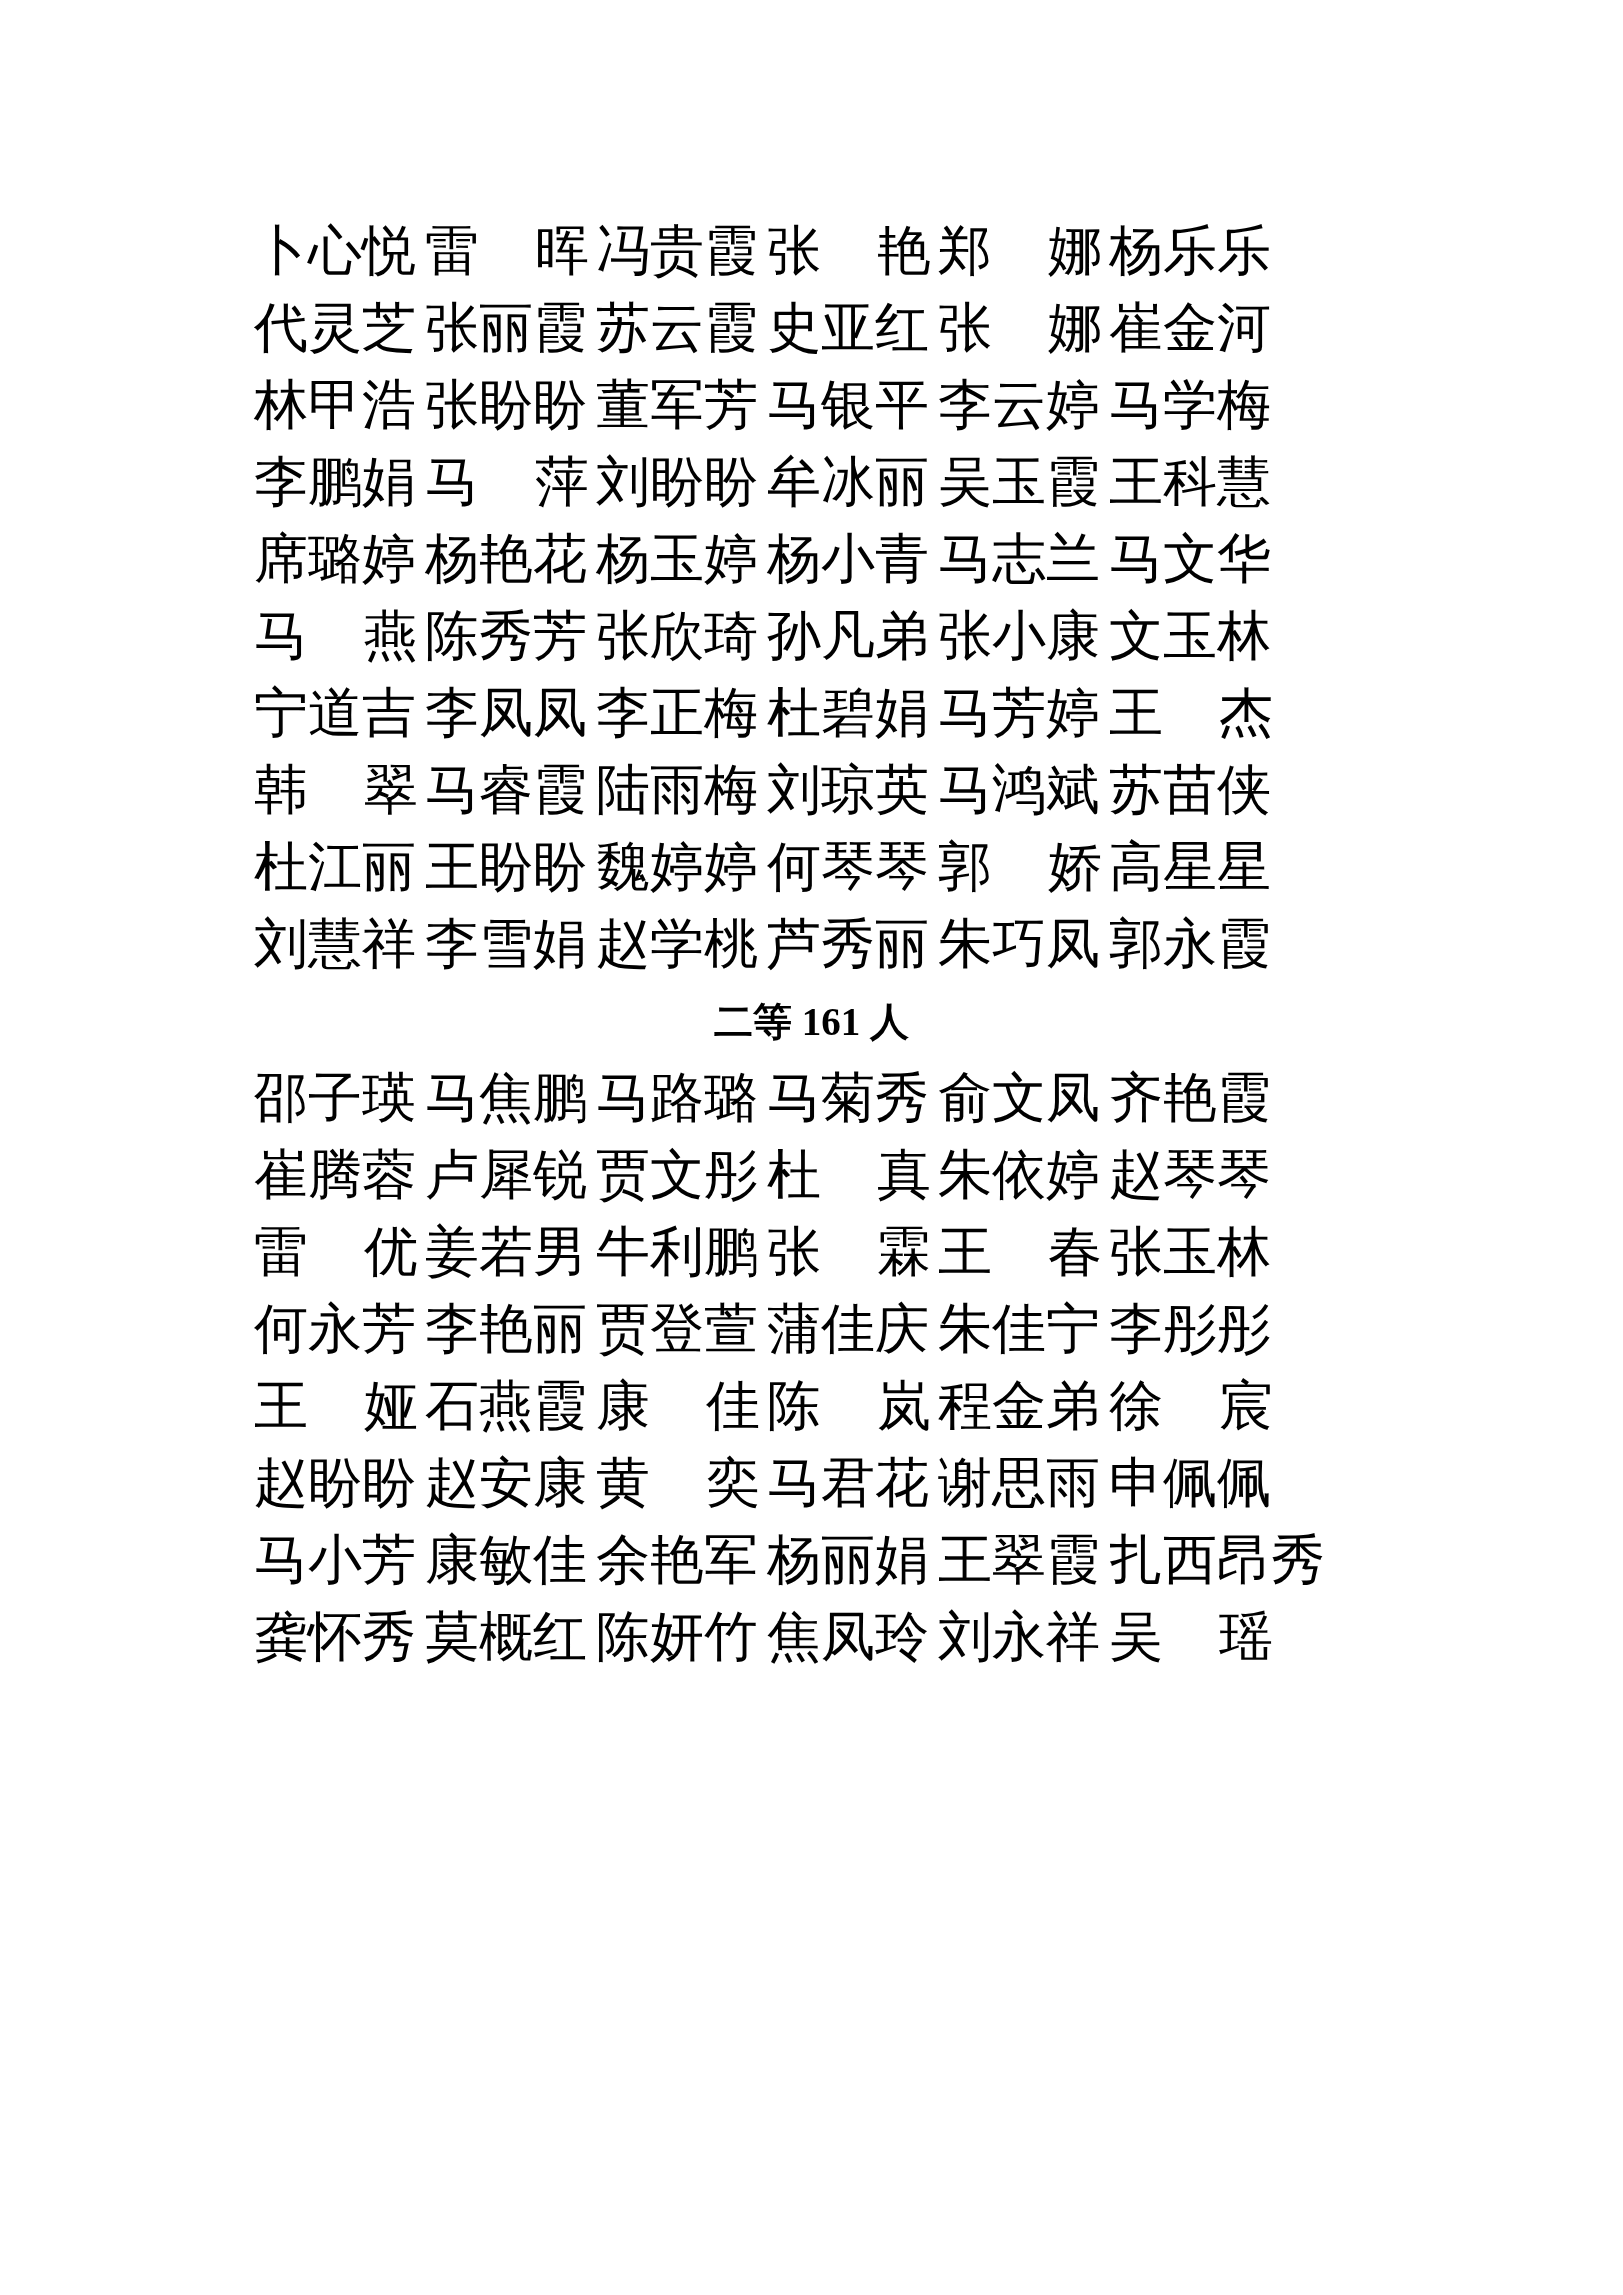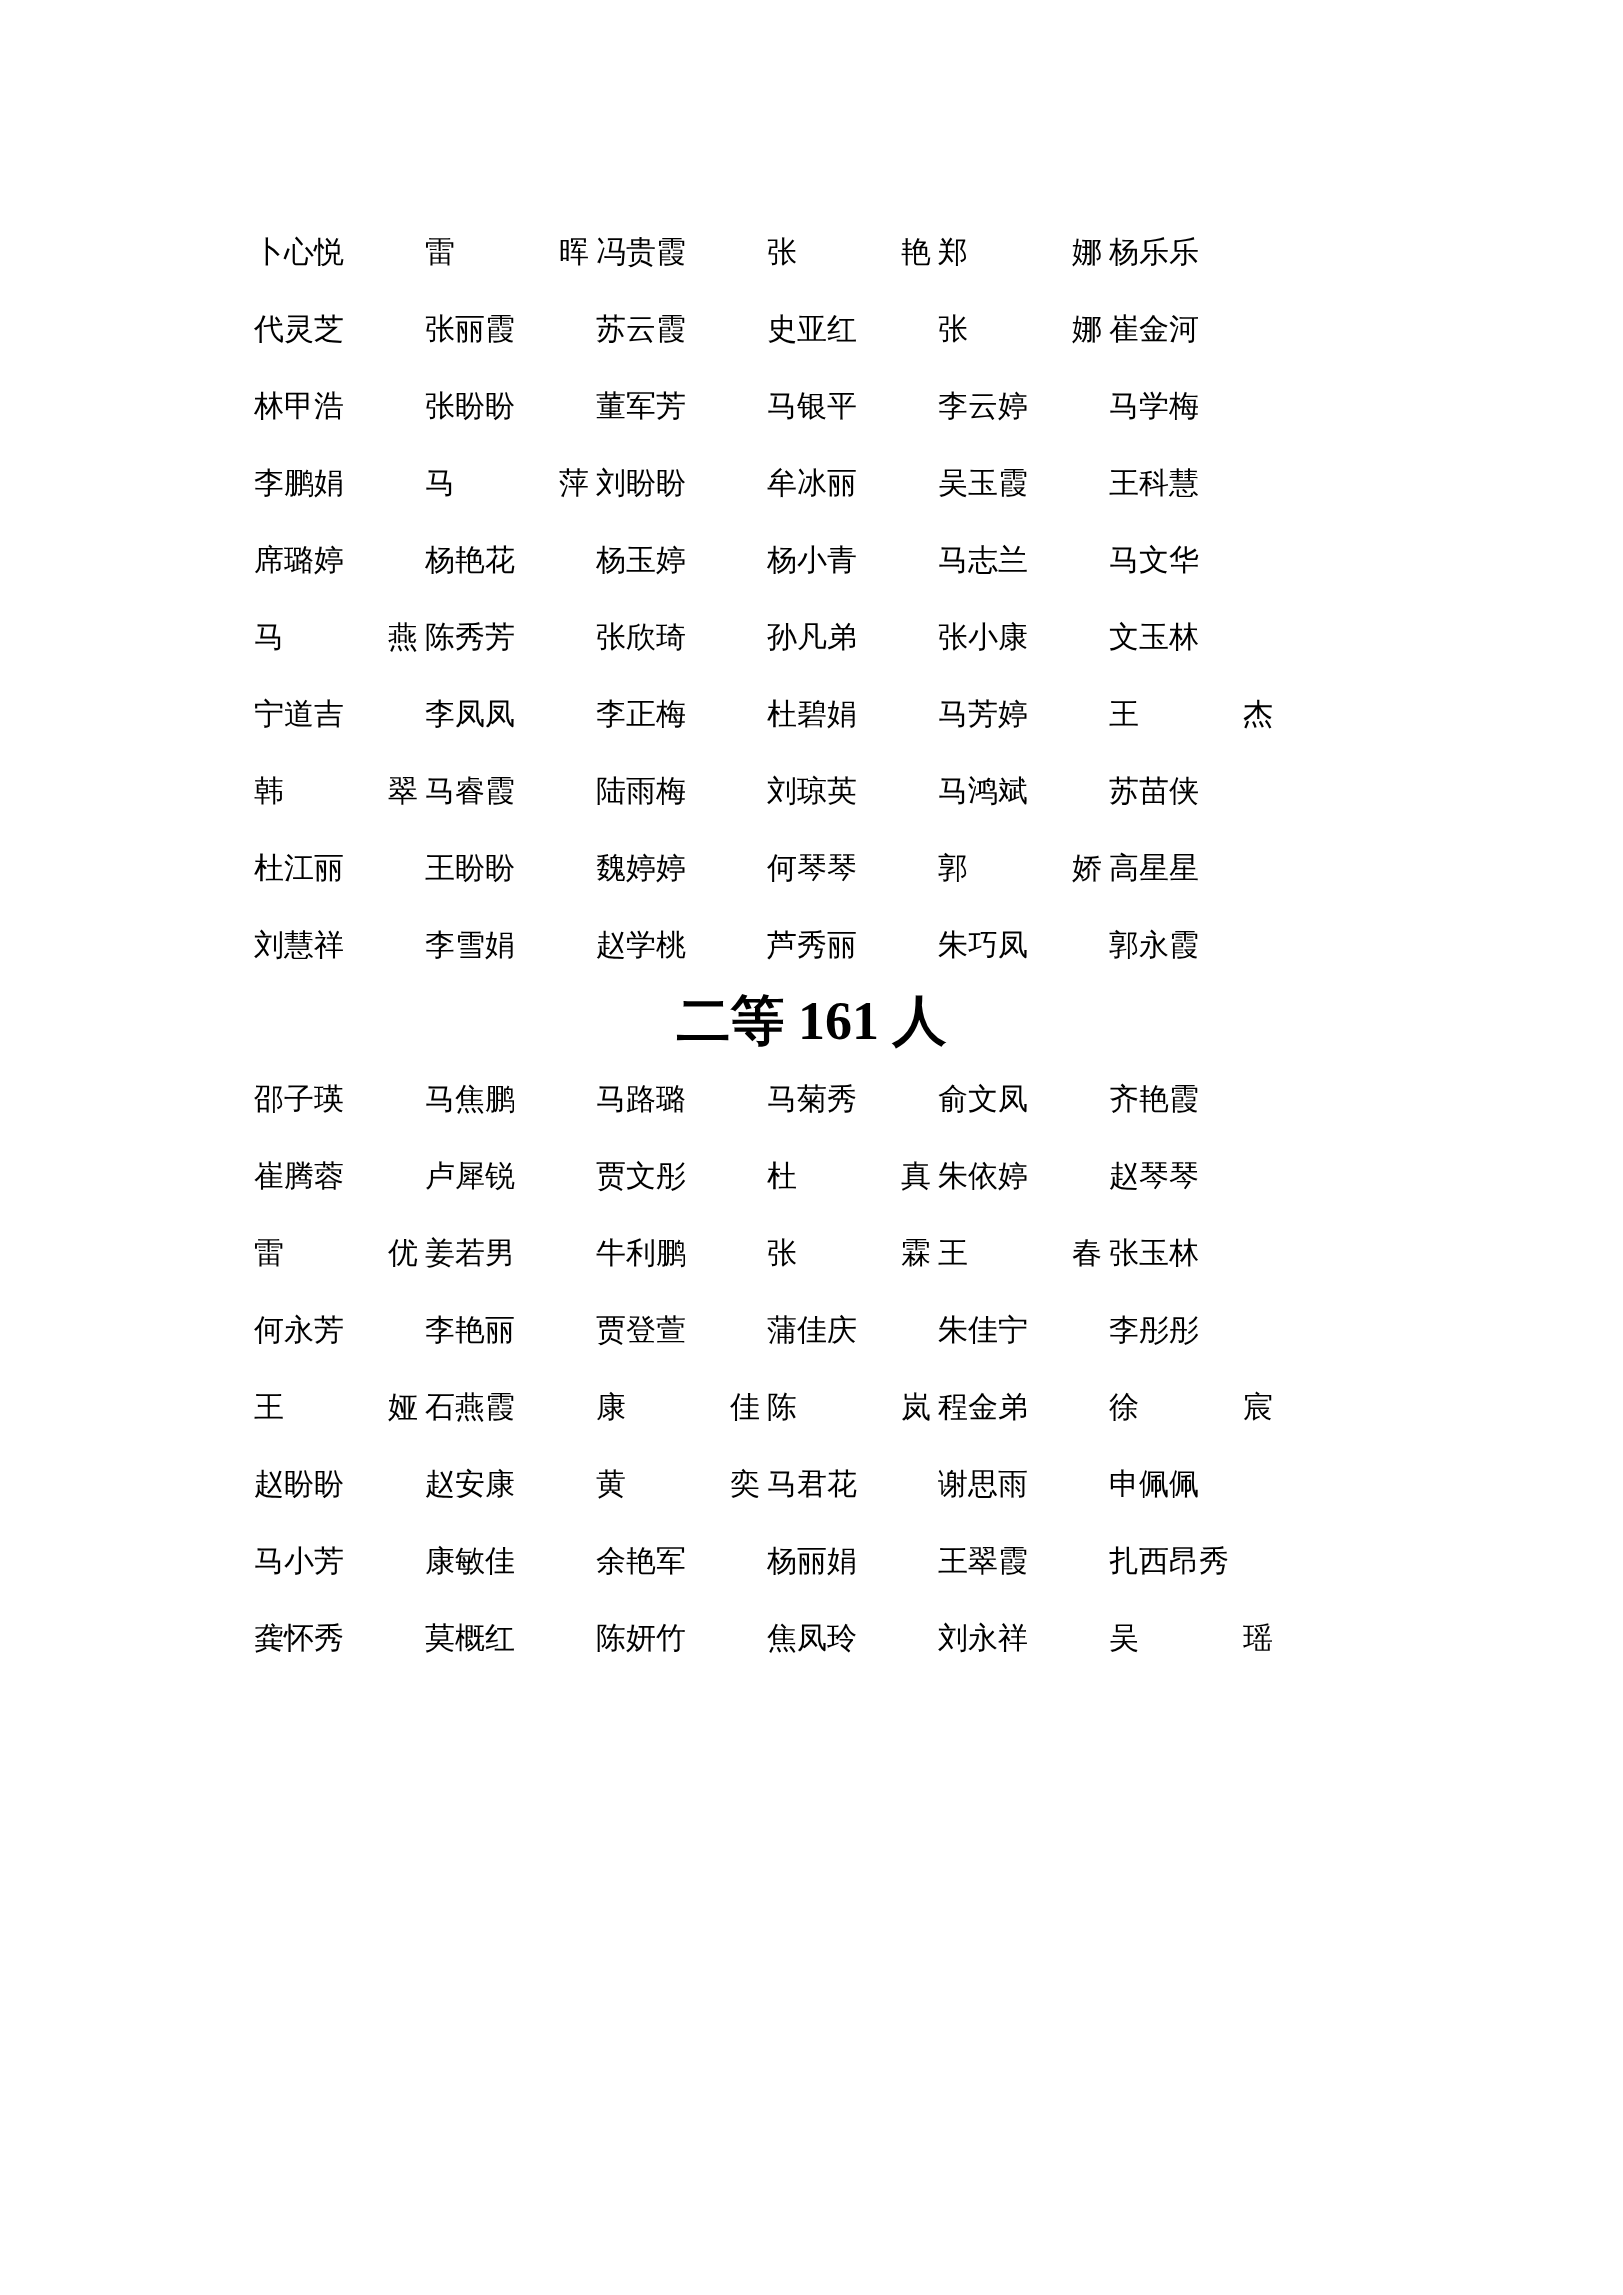--- a/index.html
+++ b/index.html
@@ -13,40 +13,40 @@
     box-sizing: border-box;
     padding: 213px 0 0 254px;
     overflow: hidden;
   }
   .names-block { width: 1028px; }
   .name-row {
     display: grid;
     grid-template-columns: repeat(6, 171px);
     height: 77px;
     align-items: center;
-    font-size: 30px;
+    font-size: 54px;
     line-height: 77px;
   }
   .name-cell {
     white-space: pre;
     overflow: visible;
   }
   
   .name-cell.two {
     display: flex;
     justify-content: space-between;
     width: 164px;
   }
   .section-heading {
     margin: 0;
     width: 1115px;          
     height: 77px;
     line-height: 77px;
     text-align: center;
-    font-size: 54px;
+    font-size: 39px;
     font-weight: bold;
     font-family: "Liberation Serif", "DejaVu Serif", serif;
   }
 </style>
 </head>
 <body>
 
 <div class="page">
   <div class="names-block">
       <div class="name-row">

